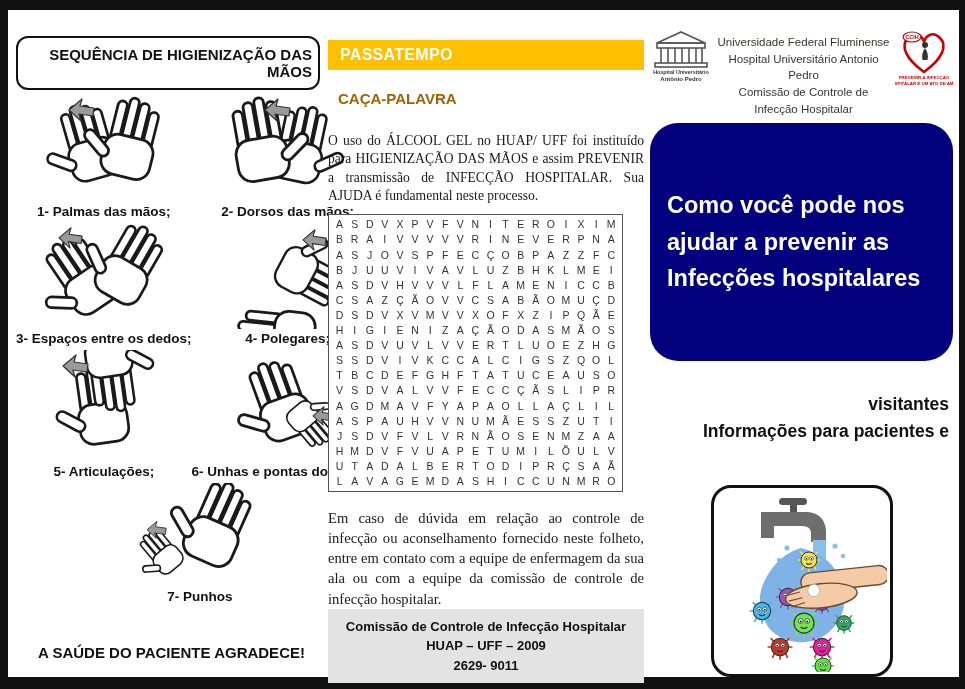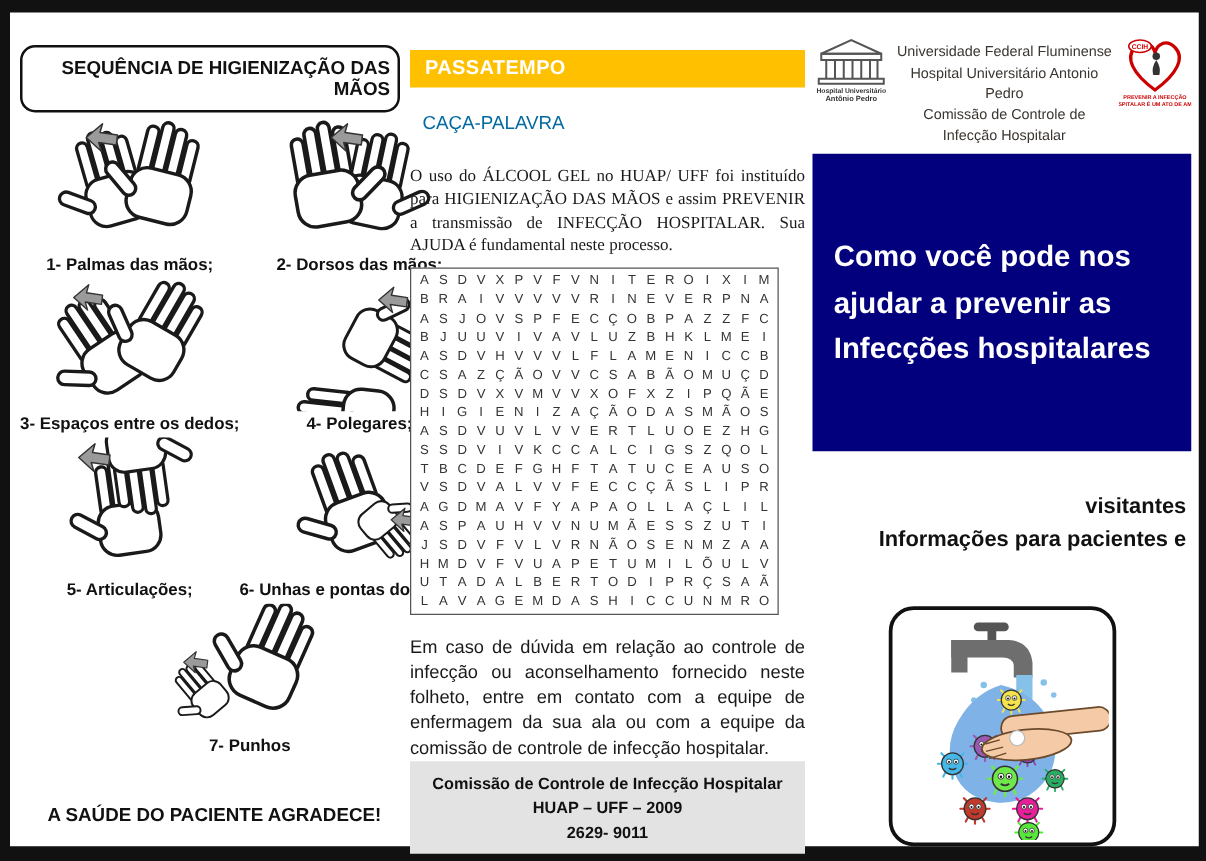--- a/index.html
+++ b/index.html
@@ -18,36 +18,36 @@
   .step { display:flex; flex-direction:column; align-items:center; }
   .step svg { display:block; }
   .step figcaption { font-weight:bold; font-size:13.5px; color:#111; margin-top:2px; white-space:nowrap; }
   .step-wide { grid-column:1 / span 2; }
   .left-footer { margin-top:auto; margin-bottom:16px; padding-left:22px;
     font-weight:bold; font-size:15px; color:#111; }
 
   
   .yellow-bar { margin-top:30px; background:#FFC000; color:#fff; font-weight:bold;
     font-size:16px; padding:6px 12px; letter-spacing:.3px; }
-  .puzzle-title { margin-top:20px; padding-left:10px; font-weight:normal; font-size:15px; color:#0369a1; }
+  .puzzle-title { margin-top:20px; padding-left:10px; font-weight:bold; font-size:15px; color:#a16207; }
   .intro { margin-top:25px; font-size:13.6px; color:#1a1a1a; text-align:justify; line-height:1.35;font-family:Liberation Serif, serif; }
   .ws-box { margin-top:9px; border:1.2px solid #555; width:fit-content; padding:2px 3px; background:#fff; }
   .ws-row { display:flex; }
   .ws-row span { display:inline-block; width:15.1px; height:15.1px; line-height:15.1px;
     text-align:center; font-size:10.5px; font-weight:500; color:#333; }
-  .note { margin-top:16px; font-size:14.6px; color:#1a1a1a; text-align:justify; line-height:1.38; }
+  .note { margin-top:16px; font-size:14.6px; color:#1a1a1a; text-align:justify; line-height:1.38;font-family:Liberation Serif, serif; }
   .mid-footer { margin-top:auto; margin-bottom:2px; background:#E3E3E3; text-align:center;
     padding:8px 4px; font-weight:bold; font-size:13px; color:#111; line-height:1.5; }
 
   
   .org-header { margin-top:16px; display:flex; align-items:flex-start; gap:4px; }
   .org-text { flex:1; text-align:center; font-weight:normal; font-size:11.5px;
     color:#3a3530; line-height:1.45; padding-top:8px; }
   .blue-box { margin-top:6px; background:#02007D; height:281px; display:flex;
-    flex-direction:column; justify-content:center; padding-left:17px; }
+    flex-direction:column; justify-content:center; padding-left:17px;border-radius:28px; }
   .blue-box div { color:#fff; font-weight:bold; font-size:23.5px; line-height:1.55; }
   .sub-head { margin-top:30px; text-align:right; padding-right:4px; font-weight:bold;
     font-size:17.5px; color:#111; line-height:1.55; }
   .cartoon-wrap { margin-top:40px; display:flex; justify-content:center; }
   .cartoon-box { border:3px solid #111; border-radius:20px; width:182px; height:192px;
     background:#fff; overflow:hidden; display:flex; align-items:center; justify-content:center; }
   .hidden-defs { position:absolute; width:0; height:0; overflow:hidden; }
 </style>
 </head>
 <body>

